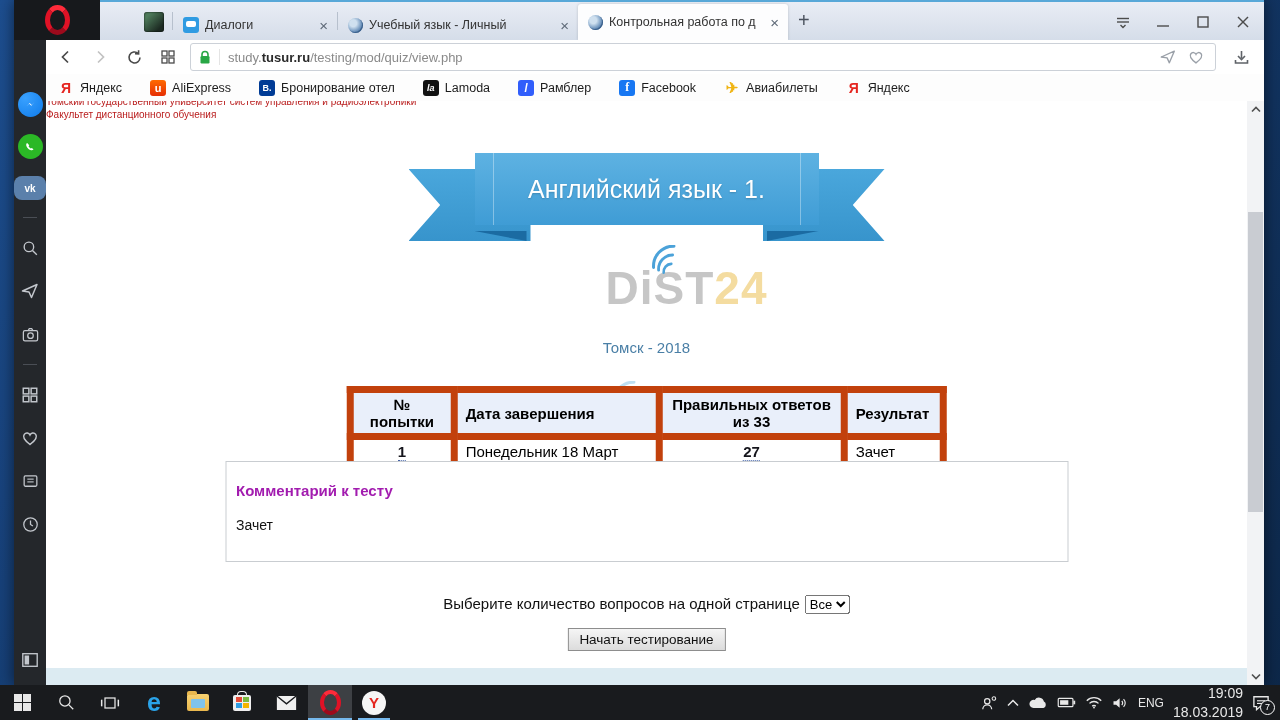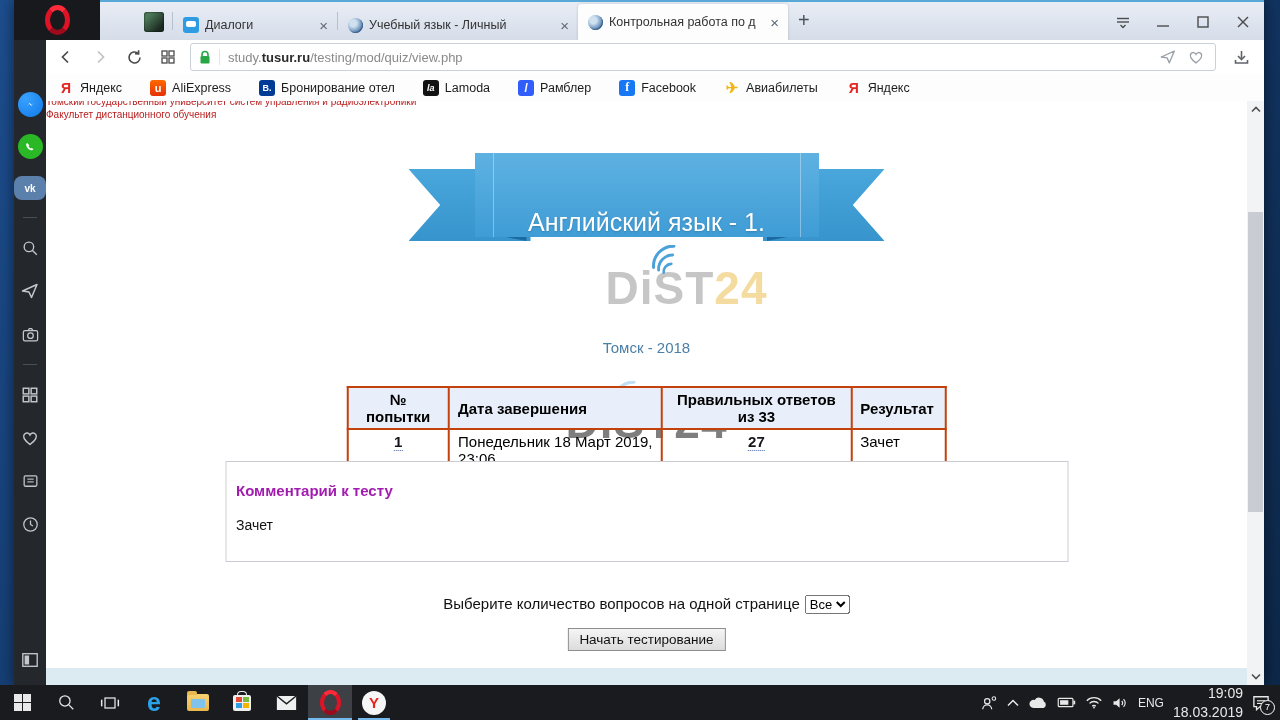--- a/index.html
+++ b/index.html
@@ -65,35 +65,35 @@
   .page-header{margin-top:-6px;color:#b91c1c;font-size:10px;line-height:1.32;}
   .centered{position:absolute;left:50%;transform:translateX(-50%);}
   
   .ribbon{top:52px;width:476px;height:88px;}
   .ribbon .flag{position:absolute;top:16px;width:122px;height:72px;background:linear-gradient(#4aa7dc,#3794cc);}
   .ribbon .flag.left{left:0;clip-path:polygon(0 0,100% 0,100% 100%,0 100%,26% 50%);}
   .ribbon .flag.right{right:0;clip-path:polygon(0 0,100% 0,74% 50%,100% 100%,0 100%);}
   .ribbon .fold{position:absolute;top:78px;width:52px;height:10px;background:#1b6ba2;}
   .ribbon .fold.left{left:66px;clip-path:polygon(0 0,100% 0,100% 100%);}
   .ribbon .fold.right{right:66px;clip-path:polygon(0 0,100% 0,0 100%);}
-  .ribbon .panel{position:absolute;left:66px;top:0;width:344px;height:84px;background:linear-gradient(180deg,#5eb2e2,#3f9cd5);display:flex;align-items:flex-end;justify-content:center;}
+  .ribbon .panel{position:absolute;left:66px;top:0;width:344px;height:72px;background:linear-gradient(180deg,#5eb2e2,#3f9cd5);display:flex;align-items:center;justify-content:center;}
   .ribbon .panel::before{content:"";position:absolute;left:18px;right:18px;top:0;bottom:0;border-left:1px solid rgba(255,255,255,.35);border-right:1px solid rgba(255,255,255,.35);}
   .ribbon .panel span{color:#fff;font-size:25px;text-shadow:0 1px 2px rgba(0,0,0,.18);}
   
   .dist-logo{top:160px;font-size:46px;font-weight:bold;letter-spacing:1px;white-space:nowrap;margin-left:40px;}
   .dist-logo .p1{color:#c6c6c6;}
   .dist-logo .p2{color:#f4dca0;}
   .dist-arcs{position:absolute;left:42px;top:-16px;}
   .subtitle{top:238px;color:#4a7fa6;font-size:15px;white-space:nowrap;}
   
   .watermark{top:294px;font-size:46px;font-weight:bold;letter-spacing:1px;opacity:.5;z-index:1;white-space:nowrap;}
   
   .attempts{top:285px;z-index:2;}
   table.quiz{border-collapse:collapse;}
-  table.quiz th,table.quiz td{border:2px solid #c2410c;font-size:15px;padding:3px 8px;}
+  table.quiz th,table.quiz td{border:7px solid #c2410c;font-size:15px;padding:3px 8px;}
   table.quiz th{background:#e9effa;font-weight:bold;height:21px;text-align:left;}
   table.quiz th.c{text-align:center;}
   table.quiz td{vertical-align:top;height:38px;background:transparent;}
   td.c{text-align:center;}
   .col1{width:95px;}.col2{width:253px;}.col3{width:215px;}.col4{width:78px;}
   a.attlink{color:#15151c;font-weight:bold;text-decoration:none;border-bottom:1px dotted #4664a8;cursor:pointer;}
   
   .commentbox{top:360px;width:841px;height:99px;border:1px solid #c9cdd1;background:#fff;z-index:2;}
   .commentbox h3{margin:20px 0 8px 10px;font-size:15px;color:#a21caf;}
   .commentbox p{margin:18px 0 0 10px;font-size:14px;color:#111;}

